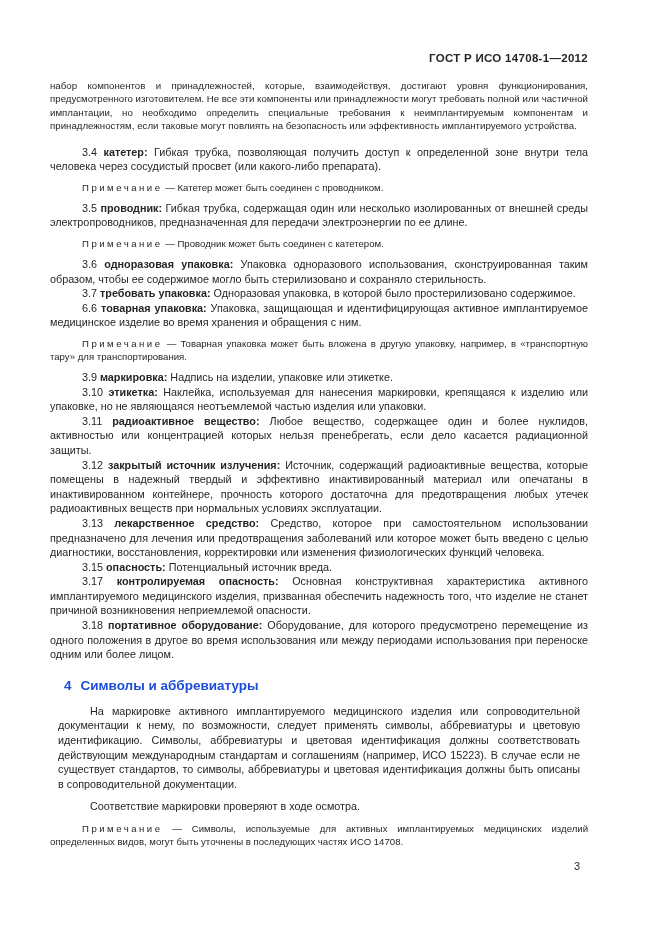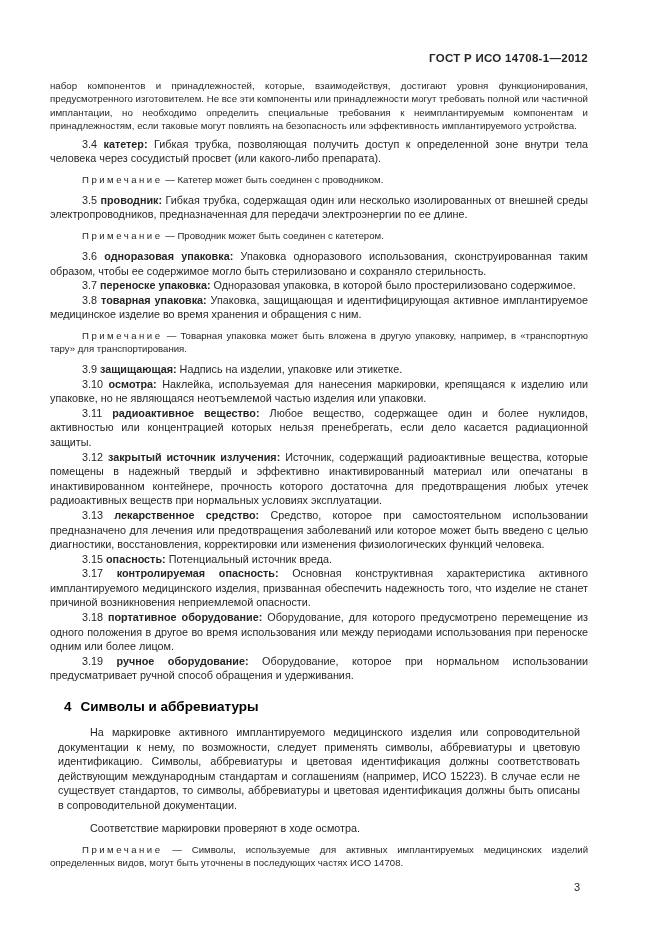--- a/index.html
+++ b/index.html
@@ -34,36 +34,36 @@
     margin: 0;
     text-align: justify;
     font-size: 10.8px;
     line-height: 14.6px;
     text-indent: 32px;
   }
   .para.continuation {
     font-size: 9.7px;
     line-height: 13.4px;
     text-indent: 0;
-    margin-bottom: 4px;
+    margin-bottom: 12px;
   }
   .para.def { margin: 0; }
   .para.def b { font-weight: bold; }
   .para.note {
     font-size: 9.6px;
     line-height: 13px;
     margin: 7px 0 7px 0;
   }
   .note-label { letter-spacing: 2.5px; }
   .sec-heading {
     font-size: 13.5px;
     font-weight: bold;
     margin: 16px 0 11px 0;
     text-indent: 14px;
-    color: #000000;
+    color: #1d4ed8;
   }
   .sec-heading .sec-num { margin-right: 9px; }
   .para.body-p { margin: 8px; }
   .doc-footer {
     text-align: right;
     font-size: 11px;
     margin-top: 12px;
     padding-right: 8px;
   }
 </style>
@@ -75,32 +75,31 @@
     <div class="doc-header">
       <span>ГОСТ Р ИСО 14708-1—2012</span>
     </div>
     <main>
         <p class="para continuation">набор компонентов и принадлежностей, которые, взаимодействуя, достигают уровня функционирования, предусмотренного изготовителем. Не все эти компоненты или принадлежности могут требовать полной или частичной имплантации, но необходимо определить специальные требования к неимплантируемым компонентам и принадлежностям, если таковые могут повлиять на безопасность или эффективность имплантируемого устройства.</p>
         <p class="para def"><span>3.4 </span><b>катетер:</b> Гибкая трубка, позволяющая получить доступ к определенной зоне внутри тела человека через сосудистый просвет (или какого-либо препарата).</p>
         <p class="para note"><span class="note-label">Примечание</span> — Катетер может быть соединен с проводником.</p>
         <p class="para def"><span>3.5 </span><b>проводник:</b> Гибкая трубка, содержащая один или несколько изолированных от внешней среды электропроводников, предназначенная для передачи электроэнергии по ее длине.</p>
         <p class="para note"><span class="note-label">Примечание</span> — Проводник может быть соединен с катетером.</p>
         <p class="para def"><span>3.6 </span><b>одноразовая упаковка:</b> Упаковка одноразового использования, сконструированная таким образом, чтобы ее содержимое могло быть стерилизовано и сохраняло стерильность.</p>
-        <p class="para def"><span>3.7 </span><b>переноске упаковка:</b> Одноразовая упаковка, в которой было простерилизовано содержимое.</p>
-        <p class="para def"><span>3.8 </span><b>товарная упаковка:</b> Упаковка, защищающая и идентифицирующая активное имплантируемое медицинское изделие во время хранения и обращения с ним.</p>
+        <p class="para def"><span>3.7 </span><b>требовать упаковка:</b> Одноразовая упаковка, в которой было простерилизовано содержимое.</p>
+        <p class="para def"><span>6.6 </span><b>товарная упаковка:</b> Упаковка, защищающая и идентифицирующая активное имплантируемое медицинское изделие во время хранения и обращения с ним.</p>
         <p class="para note"><span class="note-label">Примечание</span> — Товарная упаковка может быть вложена в другую упаковку, например, в «транспортную тару» для транспортирования.</p>
-        <p class="para def"><span>3.9 </span><b>защищающая:</b> Надпись на изделии, упаковке или этикетке.</p>
-        <p class="para def"><span>3.10 </span><b>осмотра:</b> Наклейка, используемая для нанесения маркировки, крепящаяся к изделию или упаковке, но не являющаяся неотъемлемой частью изделия или упаковки.</p>
+        <p class="para def"><span>3.9 </span><b>маркировка:</b> Надпись на изделии, упаковке или этикетке.</p>
+        <p class="para def"><span>3.10 </span><b>этикетка:</b> Наклейка, используемая для нанесения маркировки, крепящаяся к изделию или упаковке, но не являющаяся неотъемлемой частью изделия или упаковки.</p>
         <p class="para def"><span>3.11 </span><b>радиоактивное вещество:</b> Любое вещество, содержащее один и более нуклидов, активностью или концентрацией которых нельзя пренебрегать, если дело касается радиационной защиты.</p>
         <p class="para def"><span>3.12 </span><b>закрытый источник излучения:</b> Источник, содержащий радиоактивные вещества, которые помещены в надежный твердый и эффективно инактивированный материал или опечатаны в инактивированном контейнере, прочность которого достаточна для предотвращения любых утечек радиоактивных веществ при нормальных условиях эксплуатации.</p>
         <p class="para def"><span>3.13 </span><b>лекарственное средство:</b> Средство, которое при самостоятельном использовании предназначено для лечения или предотвращения заболеваний или которое может быть введено с целью диагностики, восстановления, корректировки или изменения физиологических функций человека.</p>
         <p class="para def"><span>3.15 </span><b>опасность:</b> Потенциальный источник вреда.</p>
         <p class="para def"><span>3.17 </span><b>контролируемая опасность:</b> Основная конструктивная характеристика активного имплантируемого медицинского изделия, призванная обеспечить надежность того, что изделие не станет причиной возникновения неприемлемой опасности.</p>
         <p class="para def"><span>3.18 </span><b>портативное оборудование:</b> Оборудование, для которого предусмотрено перемещение из одного положения в другое во время использования или между периодами использования при переноске одним или более лицом.</p>
-        <p class="para def"><span>3.19 </span><b>ручное оборудование:</b> Оборудование, которое при нормальном использовании предусматривает ручной способ обращения и удерживания.</p>
         <h2 class="sec-heading"><span class="sec-num">4</span><span>Символы и аббревиатуры</span></h2>
         <p class="para body-p">На маркировке активного имплантируемого медицинского изделия или сопроводительной документации к нему, по возможности, следует применять символы, аббревиатуры и цветовую идентификацию. Символы, аббревиатуры и цветовая идентификация должны соответствовать действующим международным стандартам и соглашениям (например, ИСО 15223). В случае если не существует стандартов, то символы, аббревиатуры и цветовая идентификация должны быть описаны в сопроводительной документации.</p>
         <p class="para body-p">Соответствие маркировки проверяют в ходе осмотра.</p>
         <p class="para note"><span class="note-label">Примечание</span> — Символы, используемые для активных имплантируемых медицинских изделий определенных видов, могут быть уточнены в последующих частях ИСО 14708.</p>
       </main>
     <div class="doc-footer">
       <span>3</span>
     </div>
   </div>
 </div>

